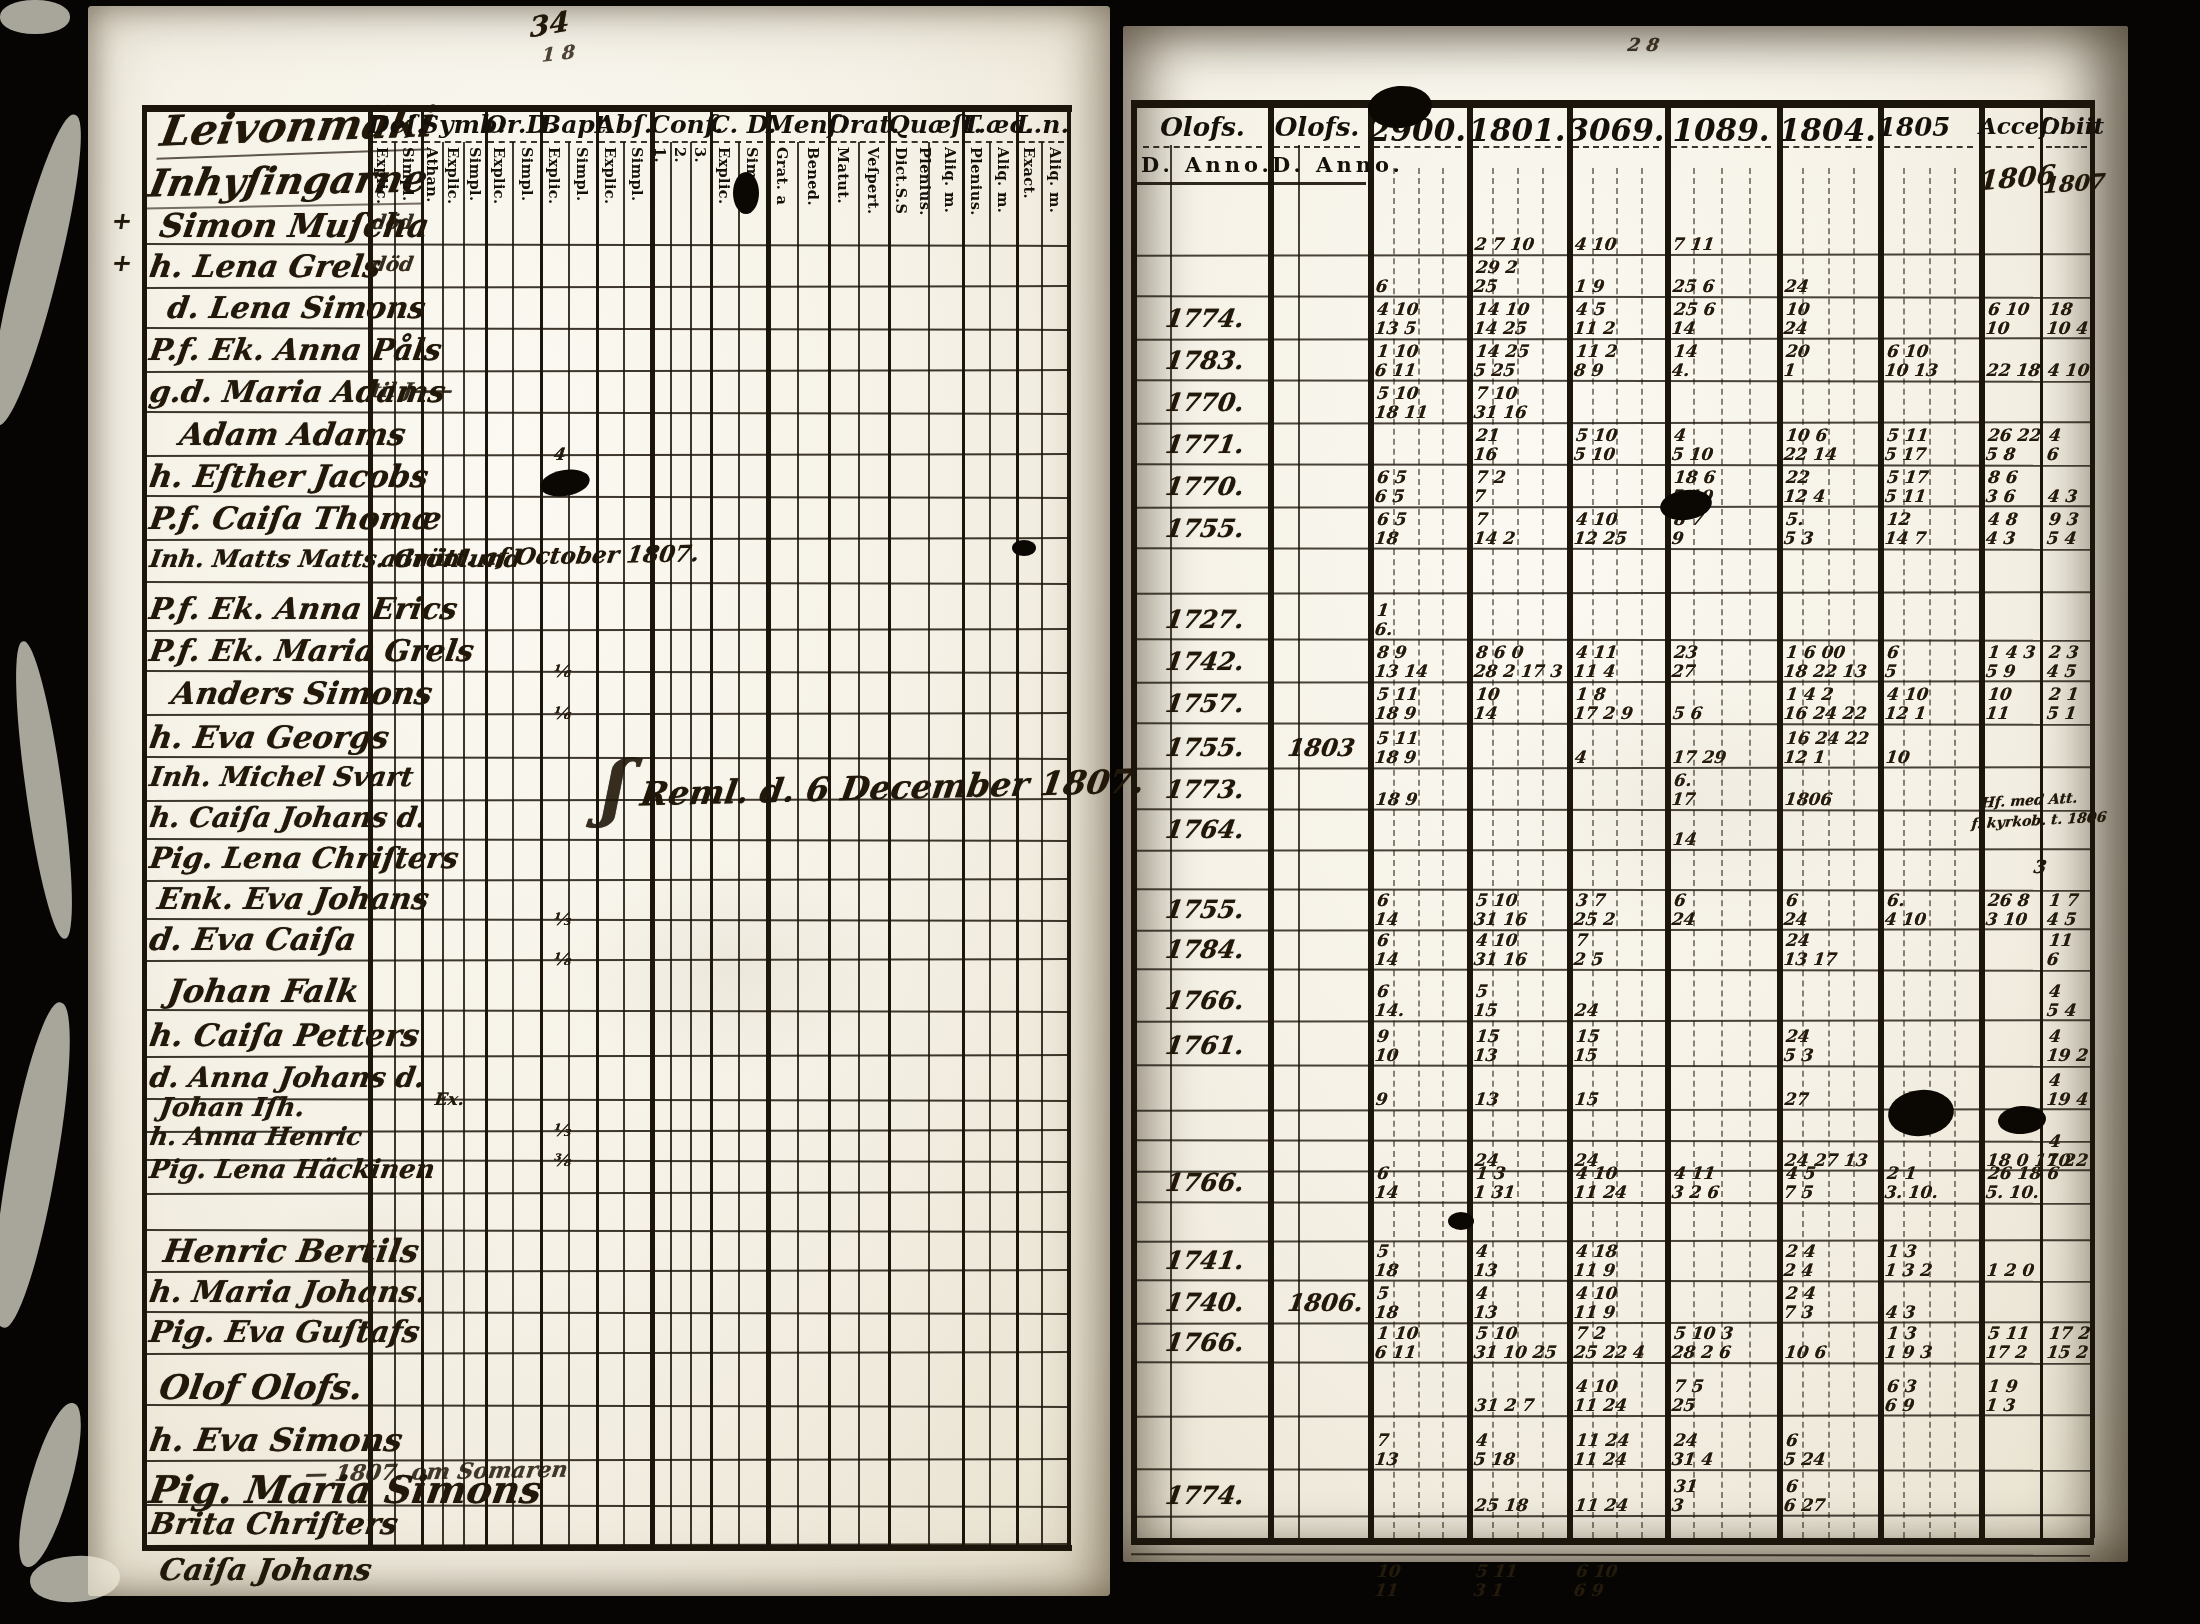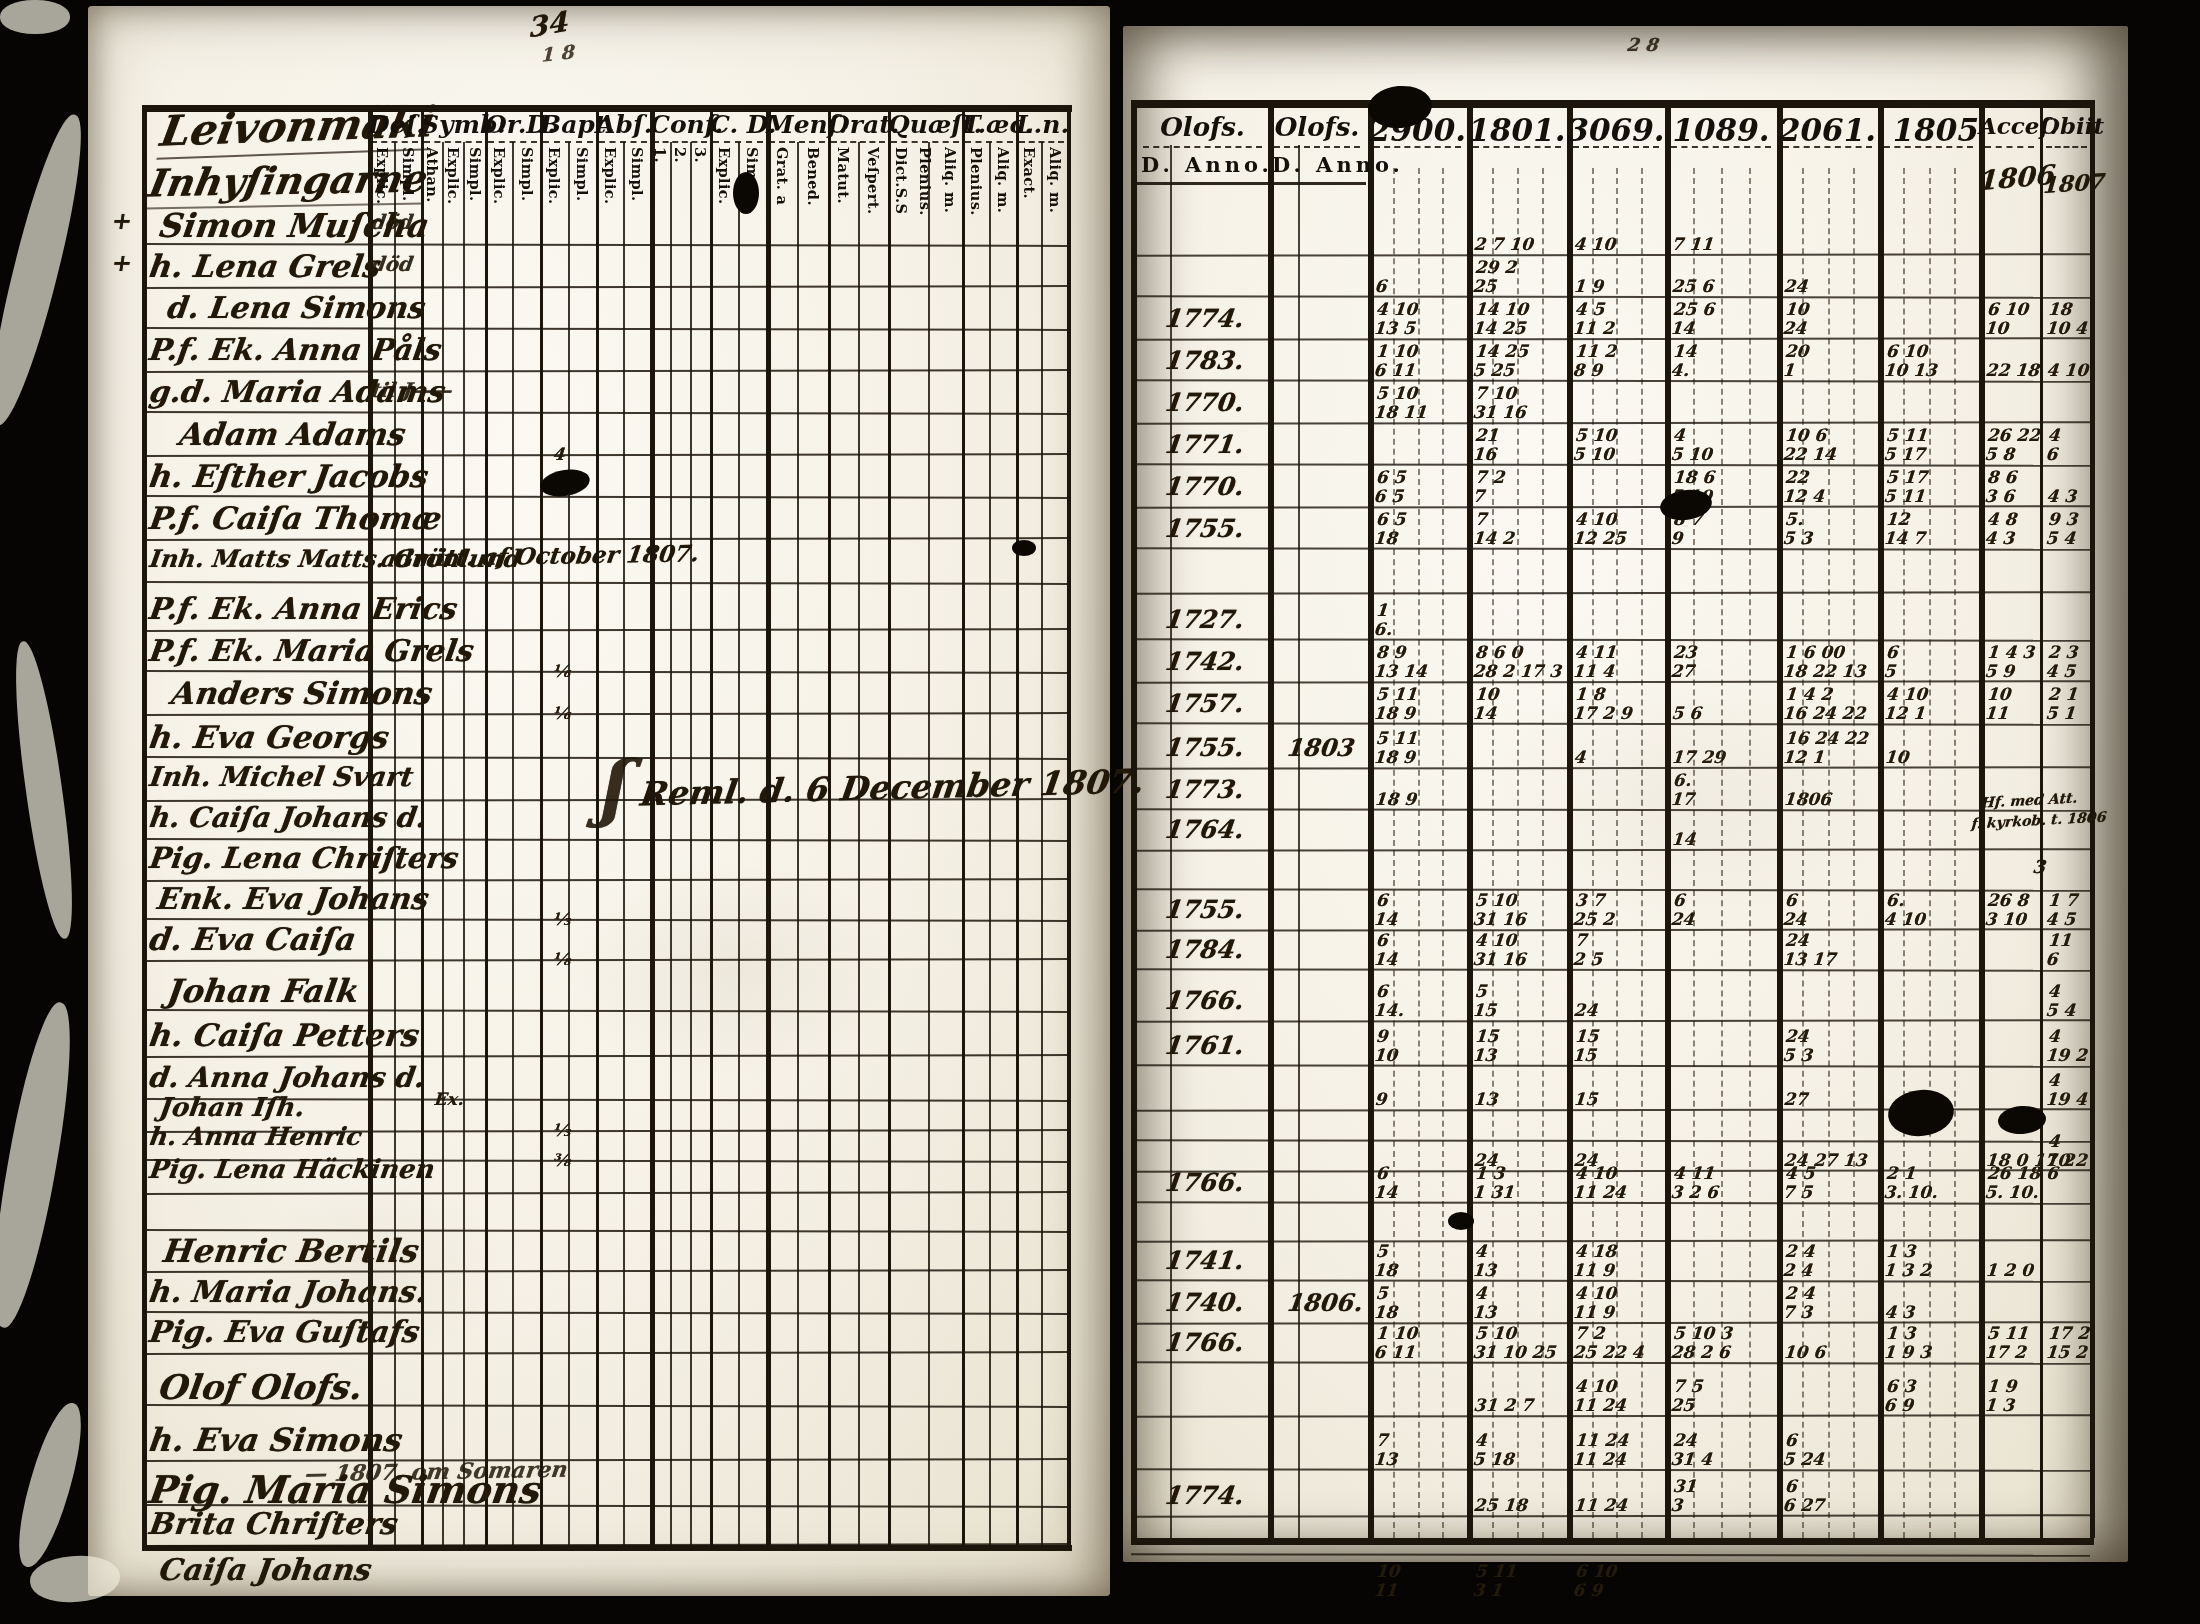--- a/index.html
+++ b/index.html
@@ -207,23 +207,23 @@
       <div class="dashu" style="left: 1274px; top: 146px; width: 86px;"></div>
       <div class="plainp" style="left: 1272px; top: 152px; width: 90px; font-size: 21px; letter-spacing: 4px; text-align: center;">D. Anno.</div>
       <div class="pline" style="left: 1368px; top: 112px; width: 99px; text-align: center; font-size: 31px;">2900.</div>
       <div class="dashu" style="left: 1374px; top: 146px; width: 87px;"></div>
       <div class="pline" style="left: 1467px; top: 112px; width: 100px; text-align: center; font-size: 31px;">1801.</div>
       <div class="dashu" style="left: 1473px; top: 146px; width: 88px;"></div>
       <div class="pline" style="left: 1567px; top: 112px; width: 98px; text-align: center; font-size: 31px;">3069.</div>
       <div class="dashu" style="left: 1573px; top: 146px; width: 86px;"></div>
       <div class="pline" style="left: 1665px; top: 112px; width: 112px; text-align: center; font-size: 31px;">1089.</div>
       <div class="dashu" style="left: 1671px; top: 146px; width: 100px;"></div>
-      <div class="pline" style="left: 1777px; top: 112px; width: 101px; text-align: center; font-size: 31px;">2061.</div>
+      <div class="pline" style="left: 1777px; top: 112px; width: 101px; text-align: center; font-size: 31px;">1804.</div>
       <div class="dashu" style="left: 1783px; top: 146px; width: 89px;"></div>
-      <div class="pline" style="left: 1878px; top: 112px; width: 101px; text-align: right; font-size: 31px;">1805</div>
+      <div class="pline" style="left: 1878px; top: 112px; width: 101px; text-align: left; font-size: 26px;">1805</div>
       <div class="dashu" style="left: 1884px; top: 146px; width: 89px;"></div>
       <div class="pline" style="left: 1979px; top: 112px; width: 61px; text-align: center; font-size: 23px;">Acceſ.</div>
       <div class="dashu" style="left: 1985px; top: 146px; width: 49px;"></div>
       <div class="pline" style="left: 2040px; top: 112px; width: 53px; text-align: center; font-size: 23px;">Obiit</div>
       <div class="dashu" style="left: 2046px; top: 146px; width: 41px;"></div>
       <div class="solidu" style="left: 1137px; top: 182px; width: 229px;"></div>
       <div class="hline" style="left: 142px; top: 244px; width: 925px; height: 2px; opacity: 0.85; transform: rotate(0.12deg);"></div>
       <div class="hline" style="left: 1131px; top: 254px; width: 959px; height: 2px; opacity: 0.8; transform: rotate(-0.1deg);"></div>
       <div class="hand" style="left: 160px; top: 206px; font-size: 33px;">Simon Muſcha</div>
       <div class="hand" style="left: 372px; top: 210px; font-size: 20px; opacity: 0.9;">död</div>

